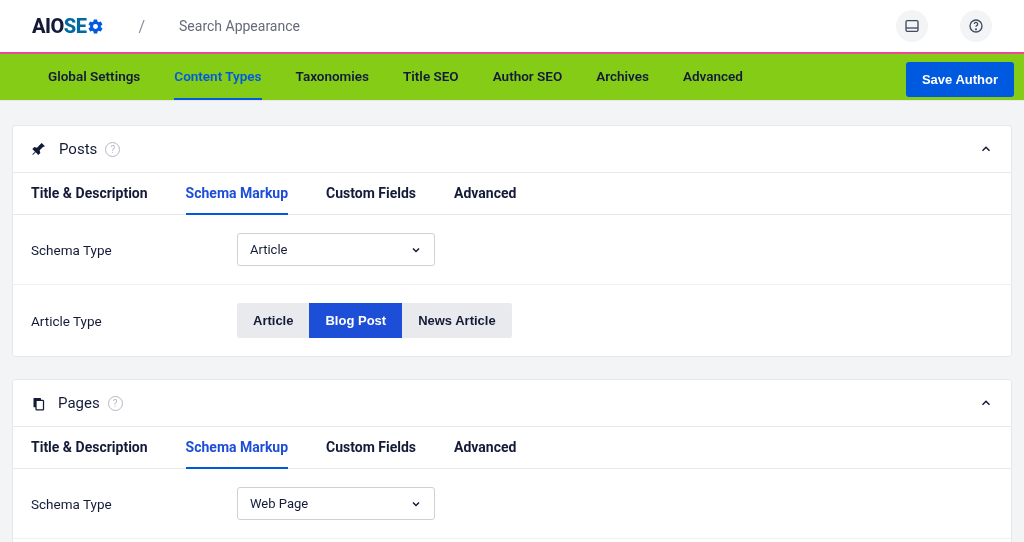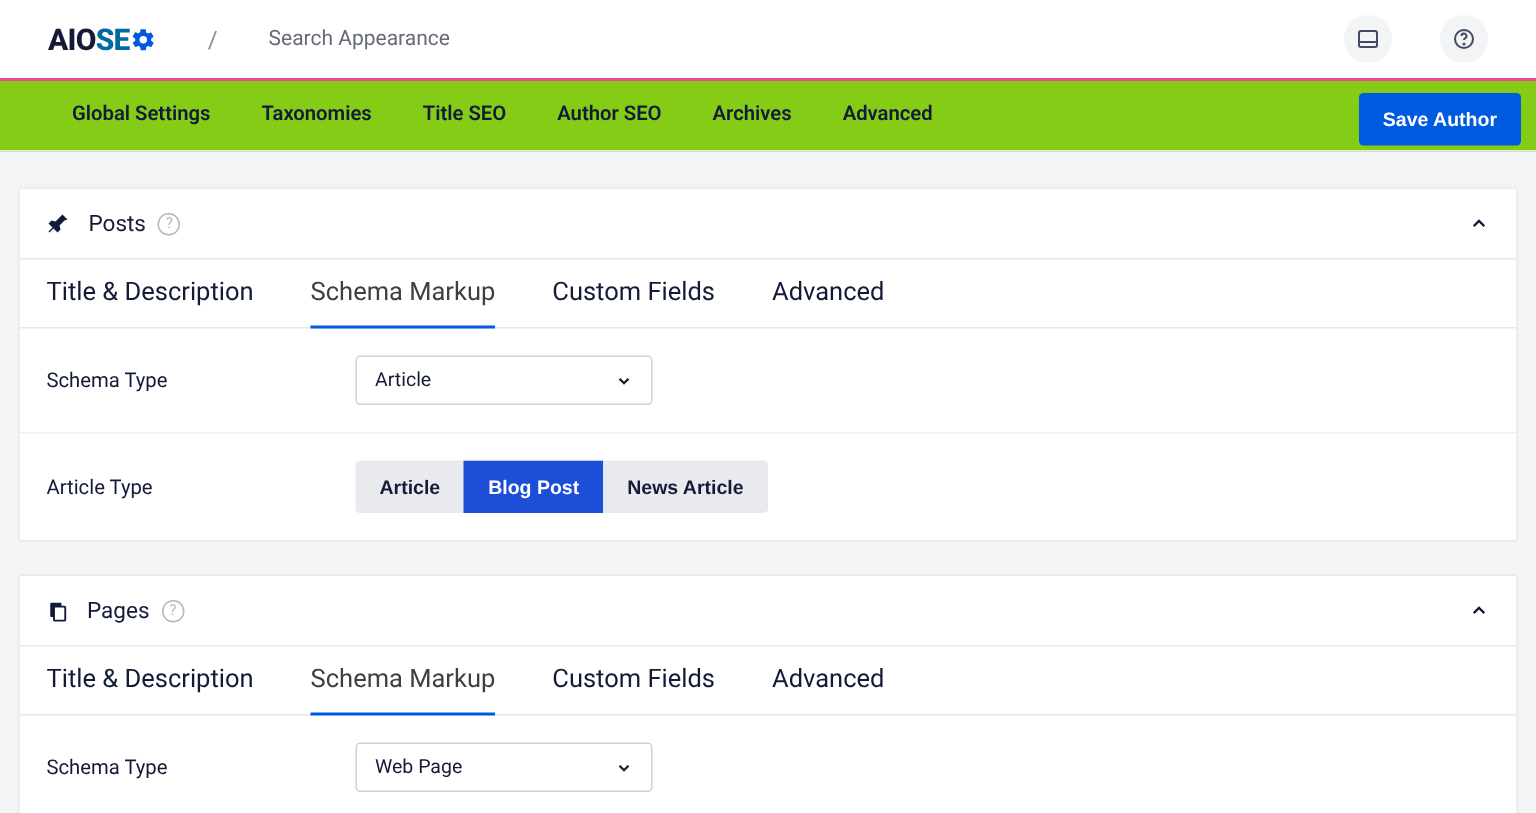--- a/index.html
+++ b/index.html
@@ -114,28 +114,28 @@
     .chevron { color: #141b38; }
     .subtabs {
       display: flex;
       padding: 0 18px;
       border-top: 1px solid #e8e8eb;
       border-bottom: 1px solid #e8e8eb;
     }
     .subtab {
       padding: 12px 0;
       margin-right: 38px;
-      font-weight: 400;
-      font-size: 17px;
+      font-weight: 700;
+      font-size: 14px;
       cursor: pointer;
       border-bottom: 2px solid transparent;
       margin-bottom: -1px;
     }
     .subtab.active {
-      color: #404040;
+      color: #1d4ed8;
       border-bottom-color: #005ae0;
     }
     .field-row {
       display: flex;
       align-items: center;
       padding: 18px;
       border-bottom: 1px solid #f0f0f2;
     }
     .field-row:last-child { border-bottom: none; }
     .field-label {
@@ -204,20 +204,21 @@
         <circle cx="12" cy="12" r="9"></circle>
         <path d="M9.5 9a2.5 2.5 0 1 1 3.5 2.3c-.8.4-1 1-1 1.7"></path>
         <circle cx="12" cy="17" r="0.6" fill="currentColor"></circle>
       </svg>
   </div>
 </div>
 
 <div class="navbar">
   <div id="nav-tabs-container" style="display:flex;">
       <div class="nav-tab">Global Settings</div>
+      <div class="nav-tab active">Content Types</div>
       <div class="nav-tab">Taxonomies</div>
       <div class="nav-tab">Title SEO</div>
       <div class="nav-tab">Author SEO</div>
       <div class="nav-tab">Archives</div>
       <div class="nav-tab">Advanced</div>
     </div>
   <button class="save-button">Save Author</button>
 </div>
 
 <div class="content">

